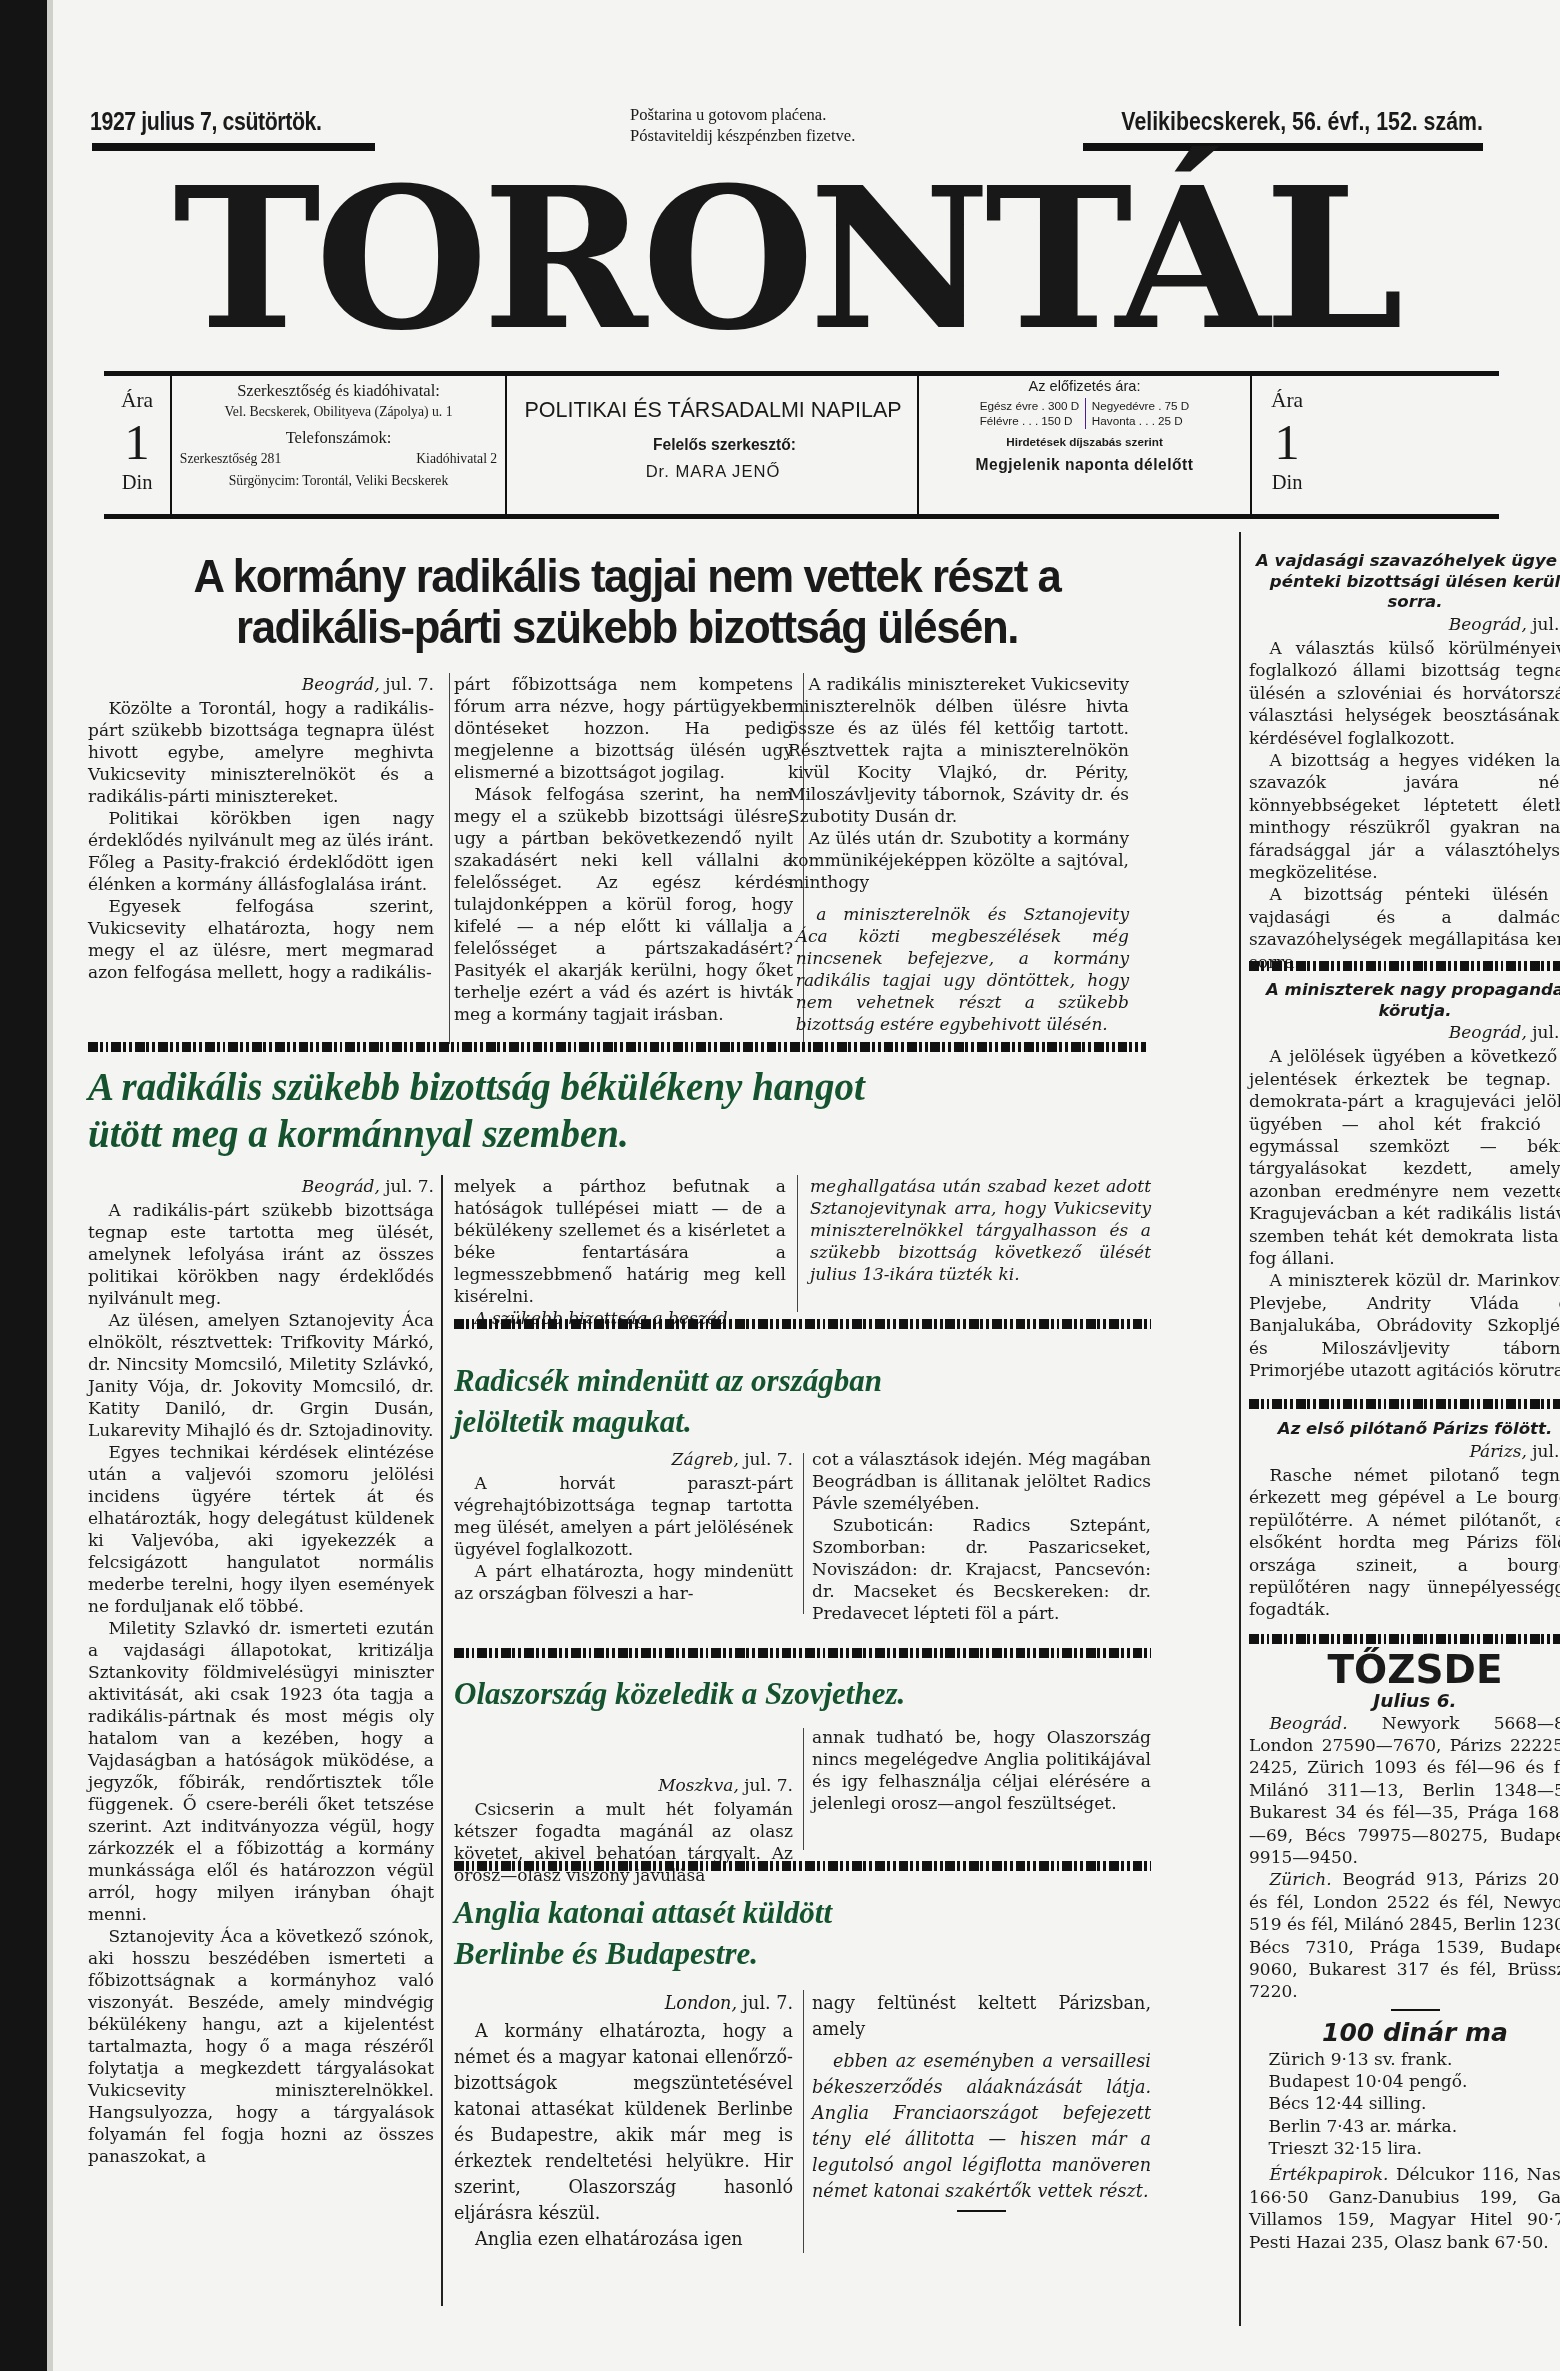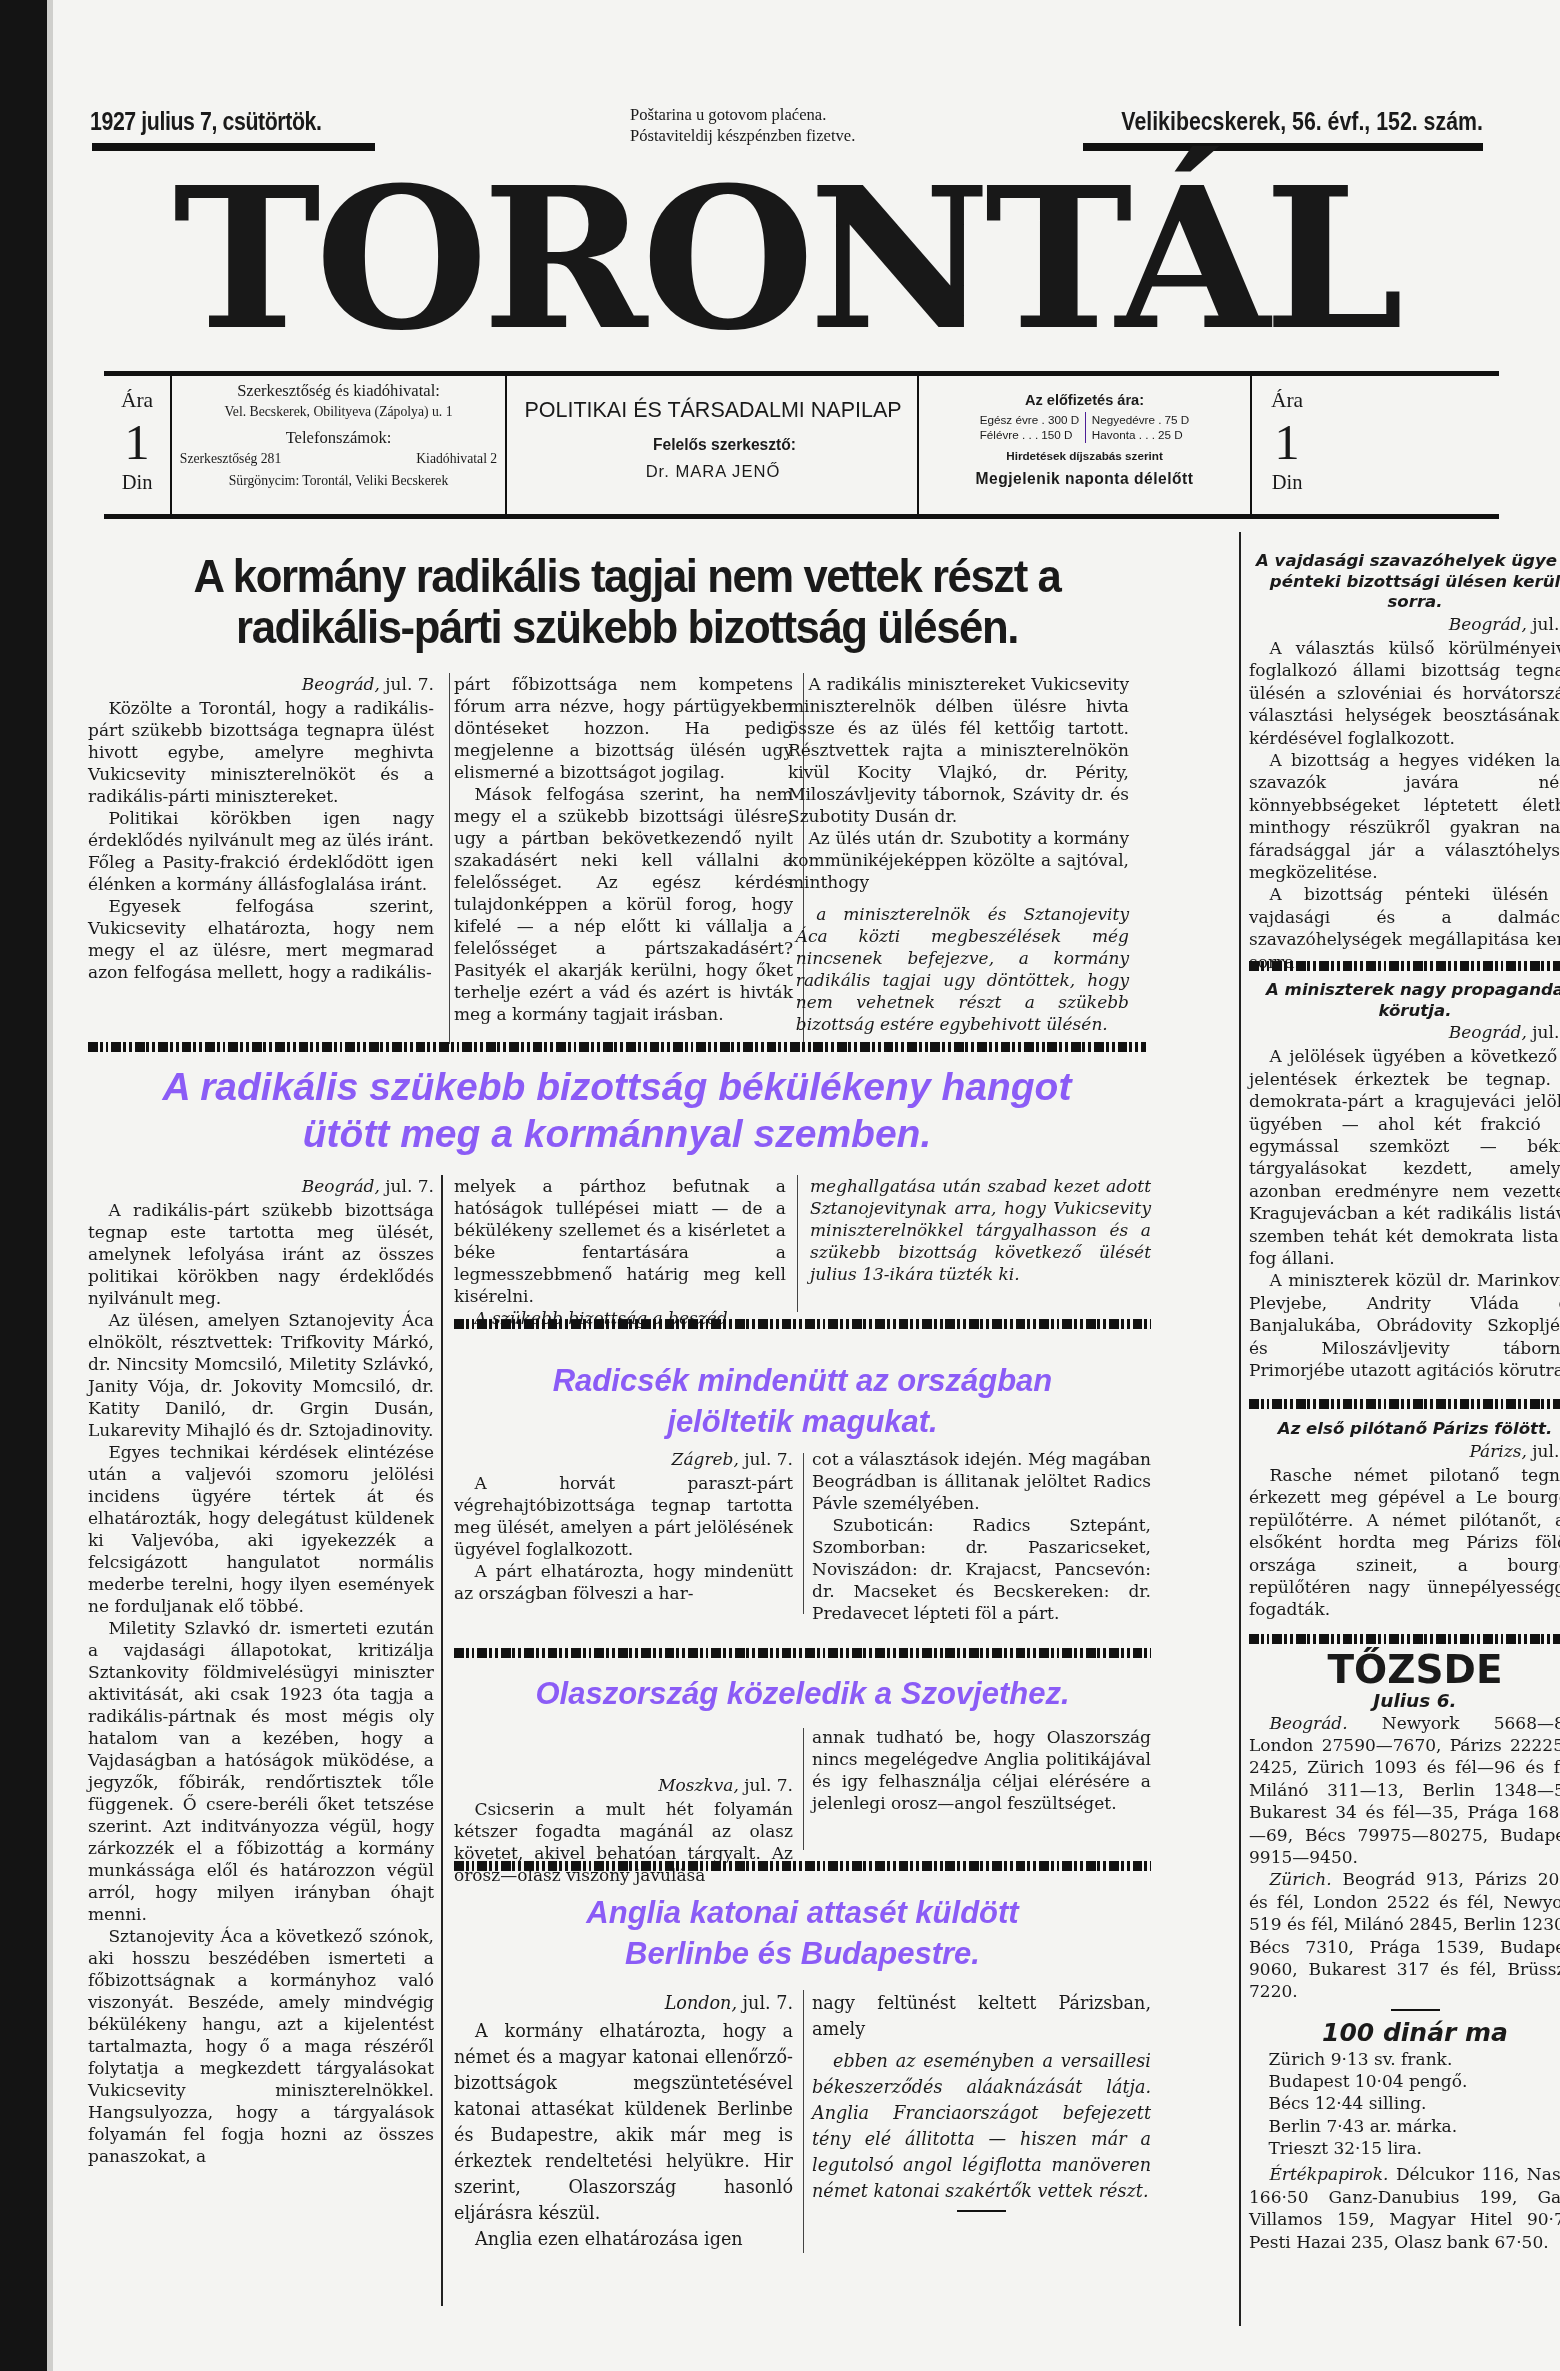--- a/index.html
+++ b/index.html
@@ -27,36 +27,36 @@
   .c5{left:1149px;width:68px;}
   .ara{font-family:"Liberation Serif",serif;font-size:21.5px;margin-top:11.7px;}
   .one{font-family:"Liberation Serif",serif;font-size:51px;line-height:51px;margin-top:3.9px;}
   .din{font-family:"Liberation Serif",serif;font-size:20.5px;margin-top:3.9px;}
   .c2 div{font-size:13.7px;line-height:21.5px;font-family:"Liberation Serif",serif;}
   .c2 .h{font-size:16.6px;margin-top:3.9px;}
   .c2 .row{display:flex;justify-content:space-between;padding:0 7.8px;}
   .c3 .np{font-family:"Liberation Sans",sans-serif;font-size:21.5px;margin-top:21.5px;}
   .c3 .fs{font-family:"Liberation Sans",sans-serif;font-size:15.6px;font-weight:bold;margin-top:13.7px;margin-left:23px;}
   .c3 .ed{font-family:"Liberation Sans",sans-serif;font-size:16.6px;margin-top:7.8px;letter-spacing:1px;}
-  .c4 .ah{font-family:"Liberation Sans",sans-serif;font-size:14.6px;font-weight:bold;margin-top:16px;}
+  .c4 .ah{font-family:"Liberation Sans",sans-serif;font-size:14.6px;font-weight:normal;margin-top:2px;}
   .c4 .pr{display:flex;justify-content:center;font-size:11.7px;font-family:"Liberation Sans",sans-serif;margin-top:3.9px;line-height:15.6px;}
   .c4 .pr .col{padding:0 5.9px;text-align:left;}
   .c4 .pr .col+.col{border-left:1px solid #4c1d95;}
   .c4 .hd{font-family:"Liberation Sans",sans-serif;font-size:11.7px;font-weight:bold;margin-top:5.9px;}
   .c4 .mj{font-family:"Liberation Sans",sans-serif;font-size:15.6px;font-weight:bold;margin-top:7.8px;letter-spacing:0.5px;}
   
   .h1{position:absolute;left:9.8px;top:551px;width:1058px;text-align:center;font-family:"Liberation Sans",sans-serif;font-weight:bold;font-size:46px;line-height:51px;letter-spacing:-1.5px;transform:scaleX(.95);}
   .cols{position:absolute;font-size:17px;line-height:22px;text-align:justify;}
   .cols p{margin:0;text-indent:1.2em;}
   .dl{text-align:right;font-style:italic;margin:0 0 2px;}
   .dl span{font-style:normal;}
   .it{font-style:italic;}
   .vr{position:absolute;width:1px;background:#444;}
   .orn{position:absolute;height:9.8px;background:repeating-linear-gradient(90deg,#111 0 9.8px,transparent 9.8px 11.7px,#111 11.7px 14.6px,transparent 14.6px 17.6px,#111 17.6px 20.5px,transparent 20.5px 23.4px);}
-  .h2{position:absolute;text-align:center;font-family:Liberation Sans, sans-serif;font-weight:bold;font-style:italic;color:#8b5cf6;}
+  .h2{position:absolute;font-family:Liberation Serif, serif;font-weight:bold;font-style:italic;color:#14532d;}
   .side{position:absolute;left:1161px;width:332px;font-size:17px;line-height:22.4px;text-align:justify;}
   .side p{margin:0;text-indent:1.2em;}
   .sh{text-align:center;font-family:"DejaVu Sans",sans-serif;font-style:italic;font-weight:bold;font-size:16.6px;line-height:20.5px;}
   .tozsde{text-align:center;font-family:"DejaVu Sans",sans-serif;font-weight:bold;font-size:39px;line-height:43px;}
   .dash{width:49px;height:2px;background:#111;margin:5.9px auto;}
   .rborder{position:absolute;left:1151px;top:532px;width:2px;height:1794px;background:#222;}
 </style>
 </head>
 <body>
 

